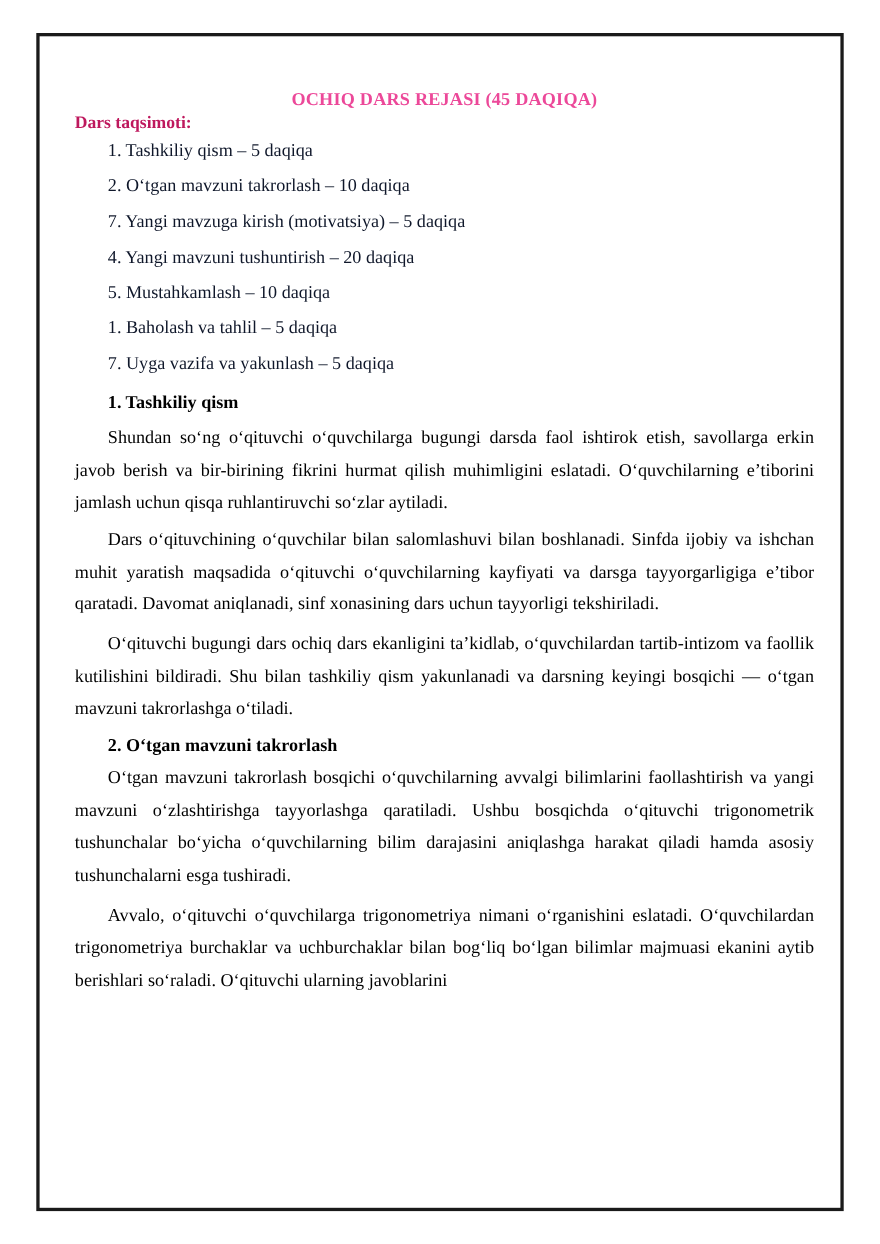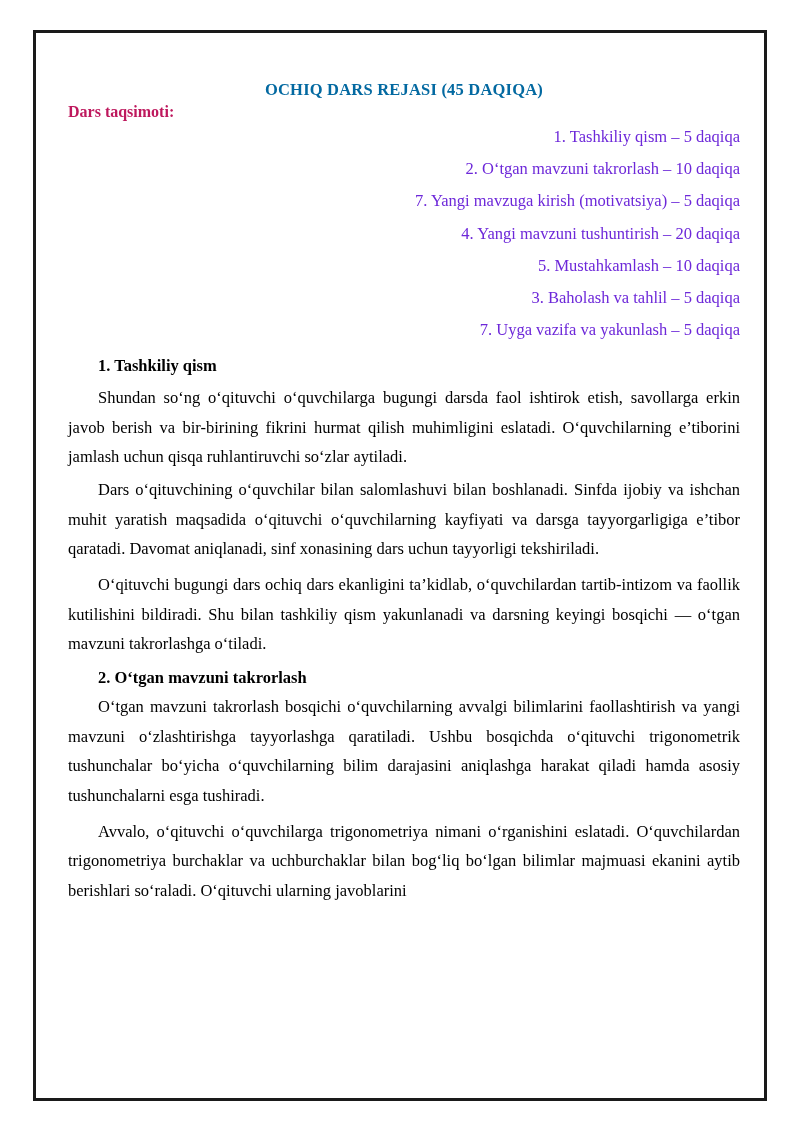--- a/index.html
+++ b/index.html
@@ -37,21 +37,21 @@
     top: 62px;
     width: 672px;
     box-sizing: border-box;
   }
   .doc-title {
     text-align: center;
     font-weight: bold;
     font-size: 16.5px;
     letter-spacing: 0.2px;
     margin: 18px 0 0 0;
-    color: #0369a1;
+    color: #ec4899;
   }
   .doc-subtitle {
     text-align: center;
     font-weight: bold;
     font-size: 16.5px;
     margin: 28px 0 0 0;
     padding-left: 6px;
     color: #000;
   }
   .lead-bold {
@@ -62,22 +62,21 @@
   }
   .list {
     list-style: none;
     margin: 0;
     padding: 0;
   }
   .list li {
     font-size: 16.5px;
     line-height: 1.95;
     padding-left: 30px;
-    color: #6d28d9;
-    text-align: right;
+    color: #0f172a;
   }
   .section-heading {
     font-weight: bold;
     font-size: 16.5px;
     padding-left: 30px;
     margin-top: 10px;
     margin-bottom: 2px;
     color: #000;
   }
   p.body {
@@ -104,21 +103,21 @@
 
 
     <div class="lead-bold">Dars taqsimoti:</div>
 
     <ul class="list">
       <li>1. Tashkiliy qism – 5 daqiqa</li>
       <li>2. O‘tgan mavzuni takrorlash – 10 daqiqa</li>
       <li>7. Yangi mavzuga kirish (motivatsiya) – 5 daqiqa</li>
       <li>4. Yangi mavzuni tushuntirish – 20 daqiqa</li>
       <li>5. Mustahkamlash – 10 daqiqa</li>
-      <li>3. Baholash va tahlil – 5 daqiqa</li>
+      <li>1. Baholash va tahlil – 5 daqiqa</li>
       <li>7. Uyga vazifa va yakunlash – 5 daqiqa</li>
     </ul>
 
     <div class="section-heading">1. Tashkiliy qism</div>
     <p class="body">Shundan so‘ng o‘qituvchi o‘quvchilarga bugungi darsda faol ishtirok etish, savollarga erkin javob berish va bir-birining fikrini hurmat qilish muhimligini eslatadi. O‘quvchilarning e’tiborini jamlash uchun qisqa ruhlantiruvchi so‘zlar aytiladi.</p>
     <p class="body tight">Dars o‘qituvchining o‘quvchilar bilan salomlashuvi bilan boshlanadi. Sinfda ijobiy va ishchan muhit yaratish maqsadida o‘qituvchi o‘quvchilarning kayfiyati va darsga tayyorgarligiga e’tibor qaratadi. Davomat aniqlanadi, sinf xonasining dars uchun tayyorligi tekshiriladi.</p>
     <p class="body">O‘qituvchi bugungi dars ochiq dars ekanligini ta’kidlab, o‘quvchilardan tartib-intizom va faollik kutilishini bildiradi. Shu bilan tashkiliy qism yakunlanadi va darsning keyingi bosqichi — o‘tgan mavzuni takrorlashga o‘tiladi.</p>
 
     <div class="section-heading">2. O‘tgan mavzuni takrorlash</div>
     <p class="body tight">O‘tgan mavzuni takrorlash bosqichi o‘quvchilarning avvalgi bilimlarini faollashtirish va yangi mavzuni o‘zlashtirishga tayyorlashga qaratiladi. Ushbu bosqichda o‘qituvchi trigonometrik tushunchalar bo‘yicha o‘quvchilarning bilim darajasini aniqlashga harakat qiladi hamda asosiy tushunchalarni esga tushiradi.</p>

